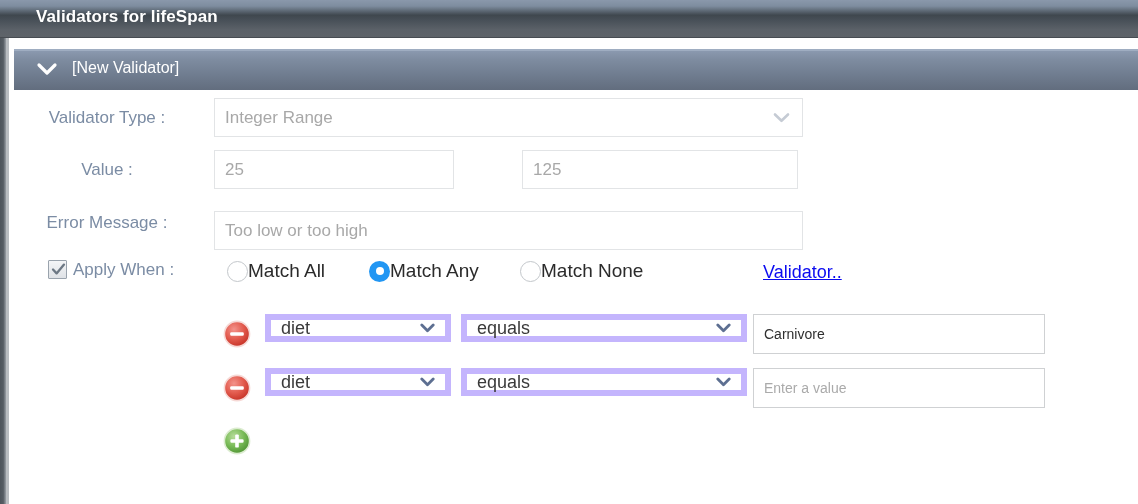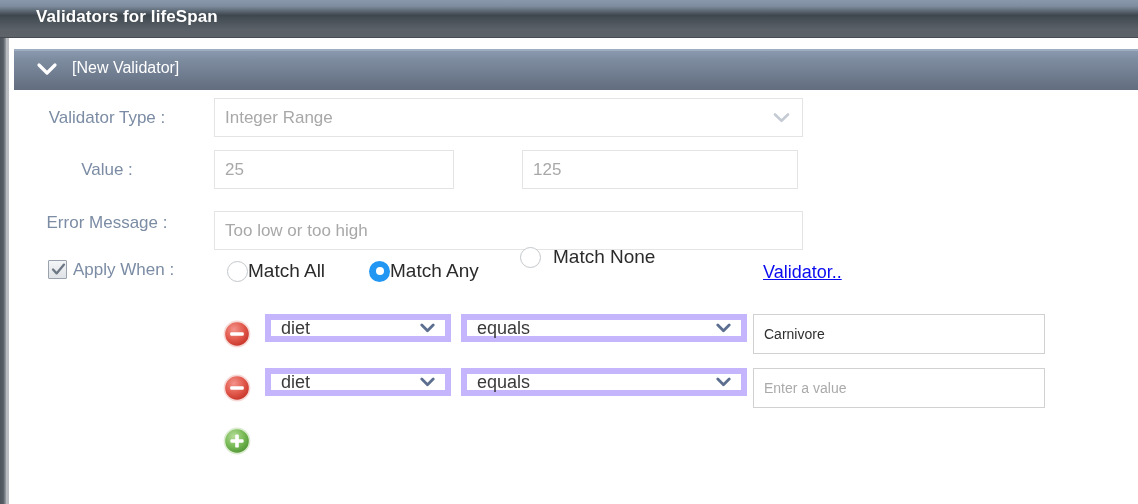--- a/index.html
+++ b/index.html
@@ -341,21 +341,21 @@
     <div class="radio-wrap" style="left:218px; top:170px;">
       <span class="radio"></span>
       <span class="radio-label">Match All</span>
     </div>
 
     <div class="radio-wrap" style="left:360px; top:170px;">
       <span class="radio on"></span>
       <span class="radio-label">Match Any</span>
     </div>
 
-    <div class="radio-wrap" style="left:511px; top:156px;gap:12px;">
+    <div class="radio-wrap" style="left:511px; top:170px;">
       <span class="radio"></span>
       <span class="radio-label">Match None</span>
     </div>
 
     <div class="adv-link" style="left:754px; top:172px;">Validator..</div>
 
     <div class="cond-icon" style="left:214px; top:230px;">
       <svg width="28" height="28" viewBox="0 0 28 28">
         <defs>
           <radialGradient id="redg" cx="38%" cy="32%" r="75%">

